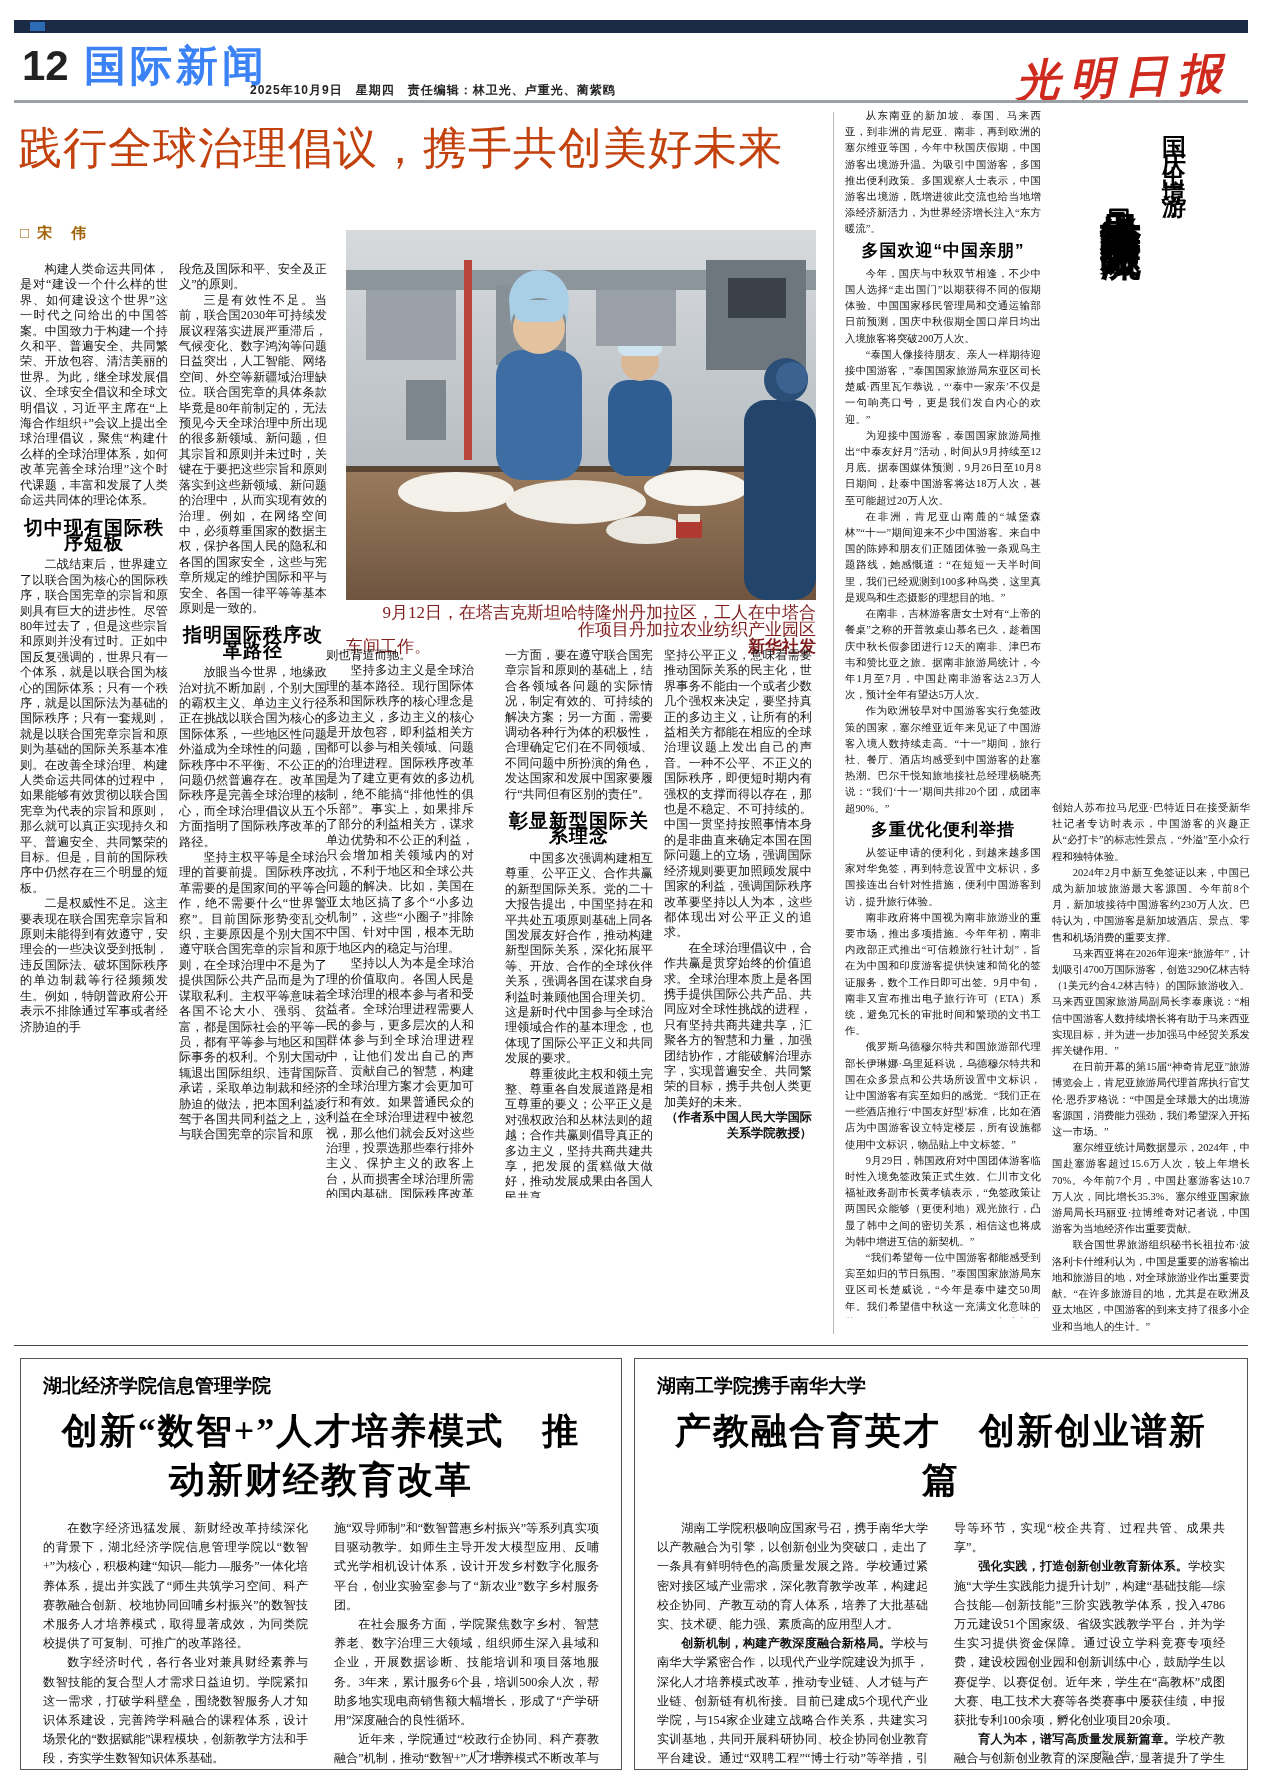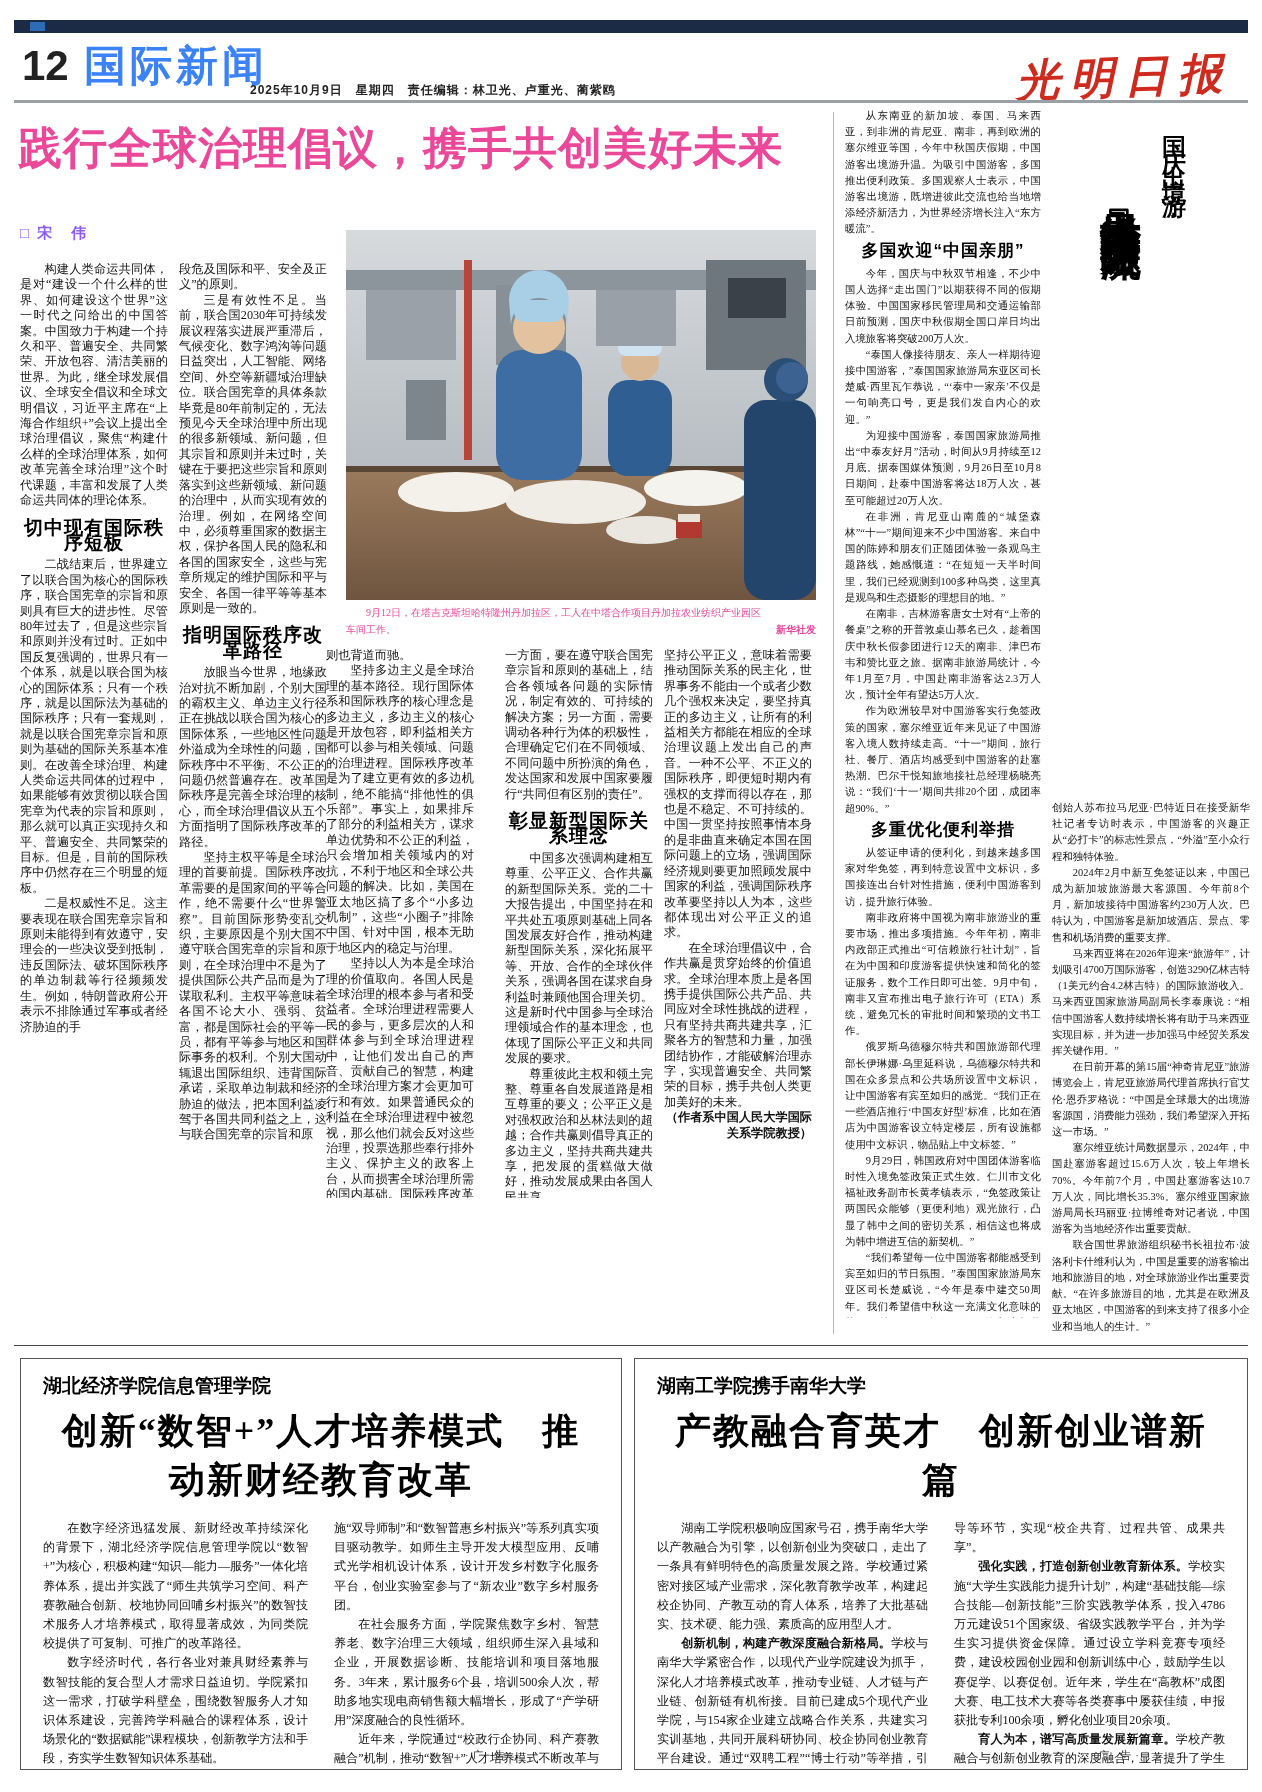--- a/index.html
+++ b/index.html
@@ -12,38 +12,38 @@
             font-size:42px;font-weight:700;color:#222;}
   .section-title{position:absolute;left:84px;top:38px;font-family:"Liberation Sans",sans-serif;
             font-size:42px;font-weight:900;color:#3b82f6;letter-spacing:4px;}
   .dateline{position:absolute;left:250px;top:82px;font-family:"Liberation Sans",sans-serif;
             font-size:12px;font-weight:700;color:#222;letter-spacing:1px;}
   .masthead{position:absolute;right:30px;top:48px;font-size:44px;font-weight:900;color:#cf2a1e;
             font-style:italic;letter-spacing:10px;transform:rotate(-2deg);font-family:"Liberation Serif",serif;}
   .head-rule{position:absolute;left:14px;right:14px;top:100px;height:3px;background:#9aa0a6;}
   
   .headline{position:absolute;left:18px;top:120px;width:800px;font-family:"Liberation Sans",sans-serif;
-            font-size:44px;font-weight:700;letter-spacing:1px;color:#ec4899;line-height:1.25;}
+            font-size:44px;font-weight:400;letter-spacing:1px;color:#c2410c;line-height:1.25;}
   .byline{position:absolute;left:20px;top:224px;font-family:"Liberation Sans",sans-serif;
-            font-size:15px;font-weight:700;color:#8b5cf6;letter-spacing:2px;}
+            font-size:15px;font-weight:700;color:#a16207;letter-spacing:2px;}
   .col{position:absolute;width:148px;text-align:justify;font-size:12.2px;line-height:15.4px;
        color:#141414;overflow:hidden;}
   .para{margin:0;text-indent:2em;}
   .para.noindent{text-indent:0;}
   .subhead{font-family:"Liberation Sans",sans-serif;font-weight:900;font-size:19px;text-align:center;
            text-indent:0;margin:11px 0 7px;letter-spacing:1px;color:#000;}
   .sign{text-align:right;font-weight:700;}
   .c1{left:20px;top:262px;height:936px;}
   .c2{left:179px;top:262px;height:936px;}
   .c3{left:326px;top:648px;height:550px;}
   .c4{left:505px;top:648px;height:550px;}
   .c5{left:664px;top:648px;height:550px;}
   
   .photo{position:absolute;left:346px;top:230px;width:470px;height:370px;overflow:hidden;background:#c9cdd1;}
-  .caption{position:absolute;left:346px;top:604px;width:470px;font-size:10px;line-height:17px;color:#ec4899;}
+  .caption{position:absolute;left:346px;top:604px;width:470px;font-size:17px;line-height:17px;color:#7f1d1d;text-align:right;}
   .caption .l1{text-indent:2em;margin:0;}
   .caption .l2{display:flex;justify-content:space-between;margin:0;}
   .caption .credit{font-weight:700;}
   
   .v-rule{position:absolute;left:833px;top:112px;width:1px;height:1222px;background:#b7b7b7;}
   .scol{position:absolute;text-align:justify;font-size:10.4px;line-height:16.2px;color:#141414;overflow:hidden;}
   .sA{left:845px;top:108px;width:196px;height:1210px;}
   .sB{left:1052px;top:800px;width:198px;height:534px;}
   .scol .subhead{font-size:17px;margin:5px 0 7px;}
   .kicker{position:absolute;left:1158px;top:116px;height:430px;writing-mode:vertical-rl;

